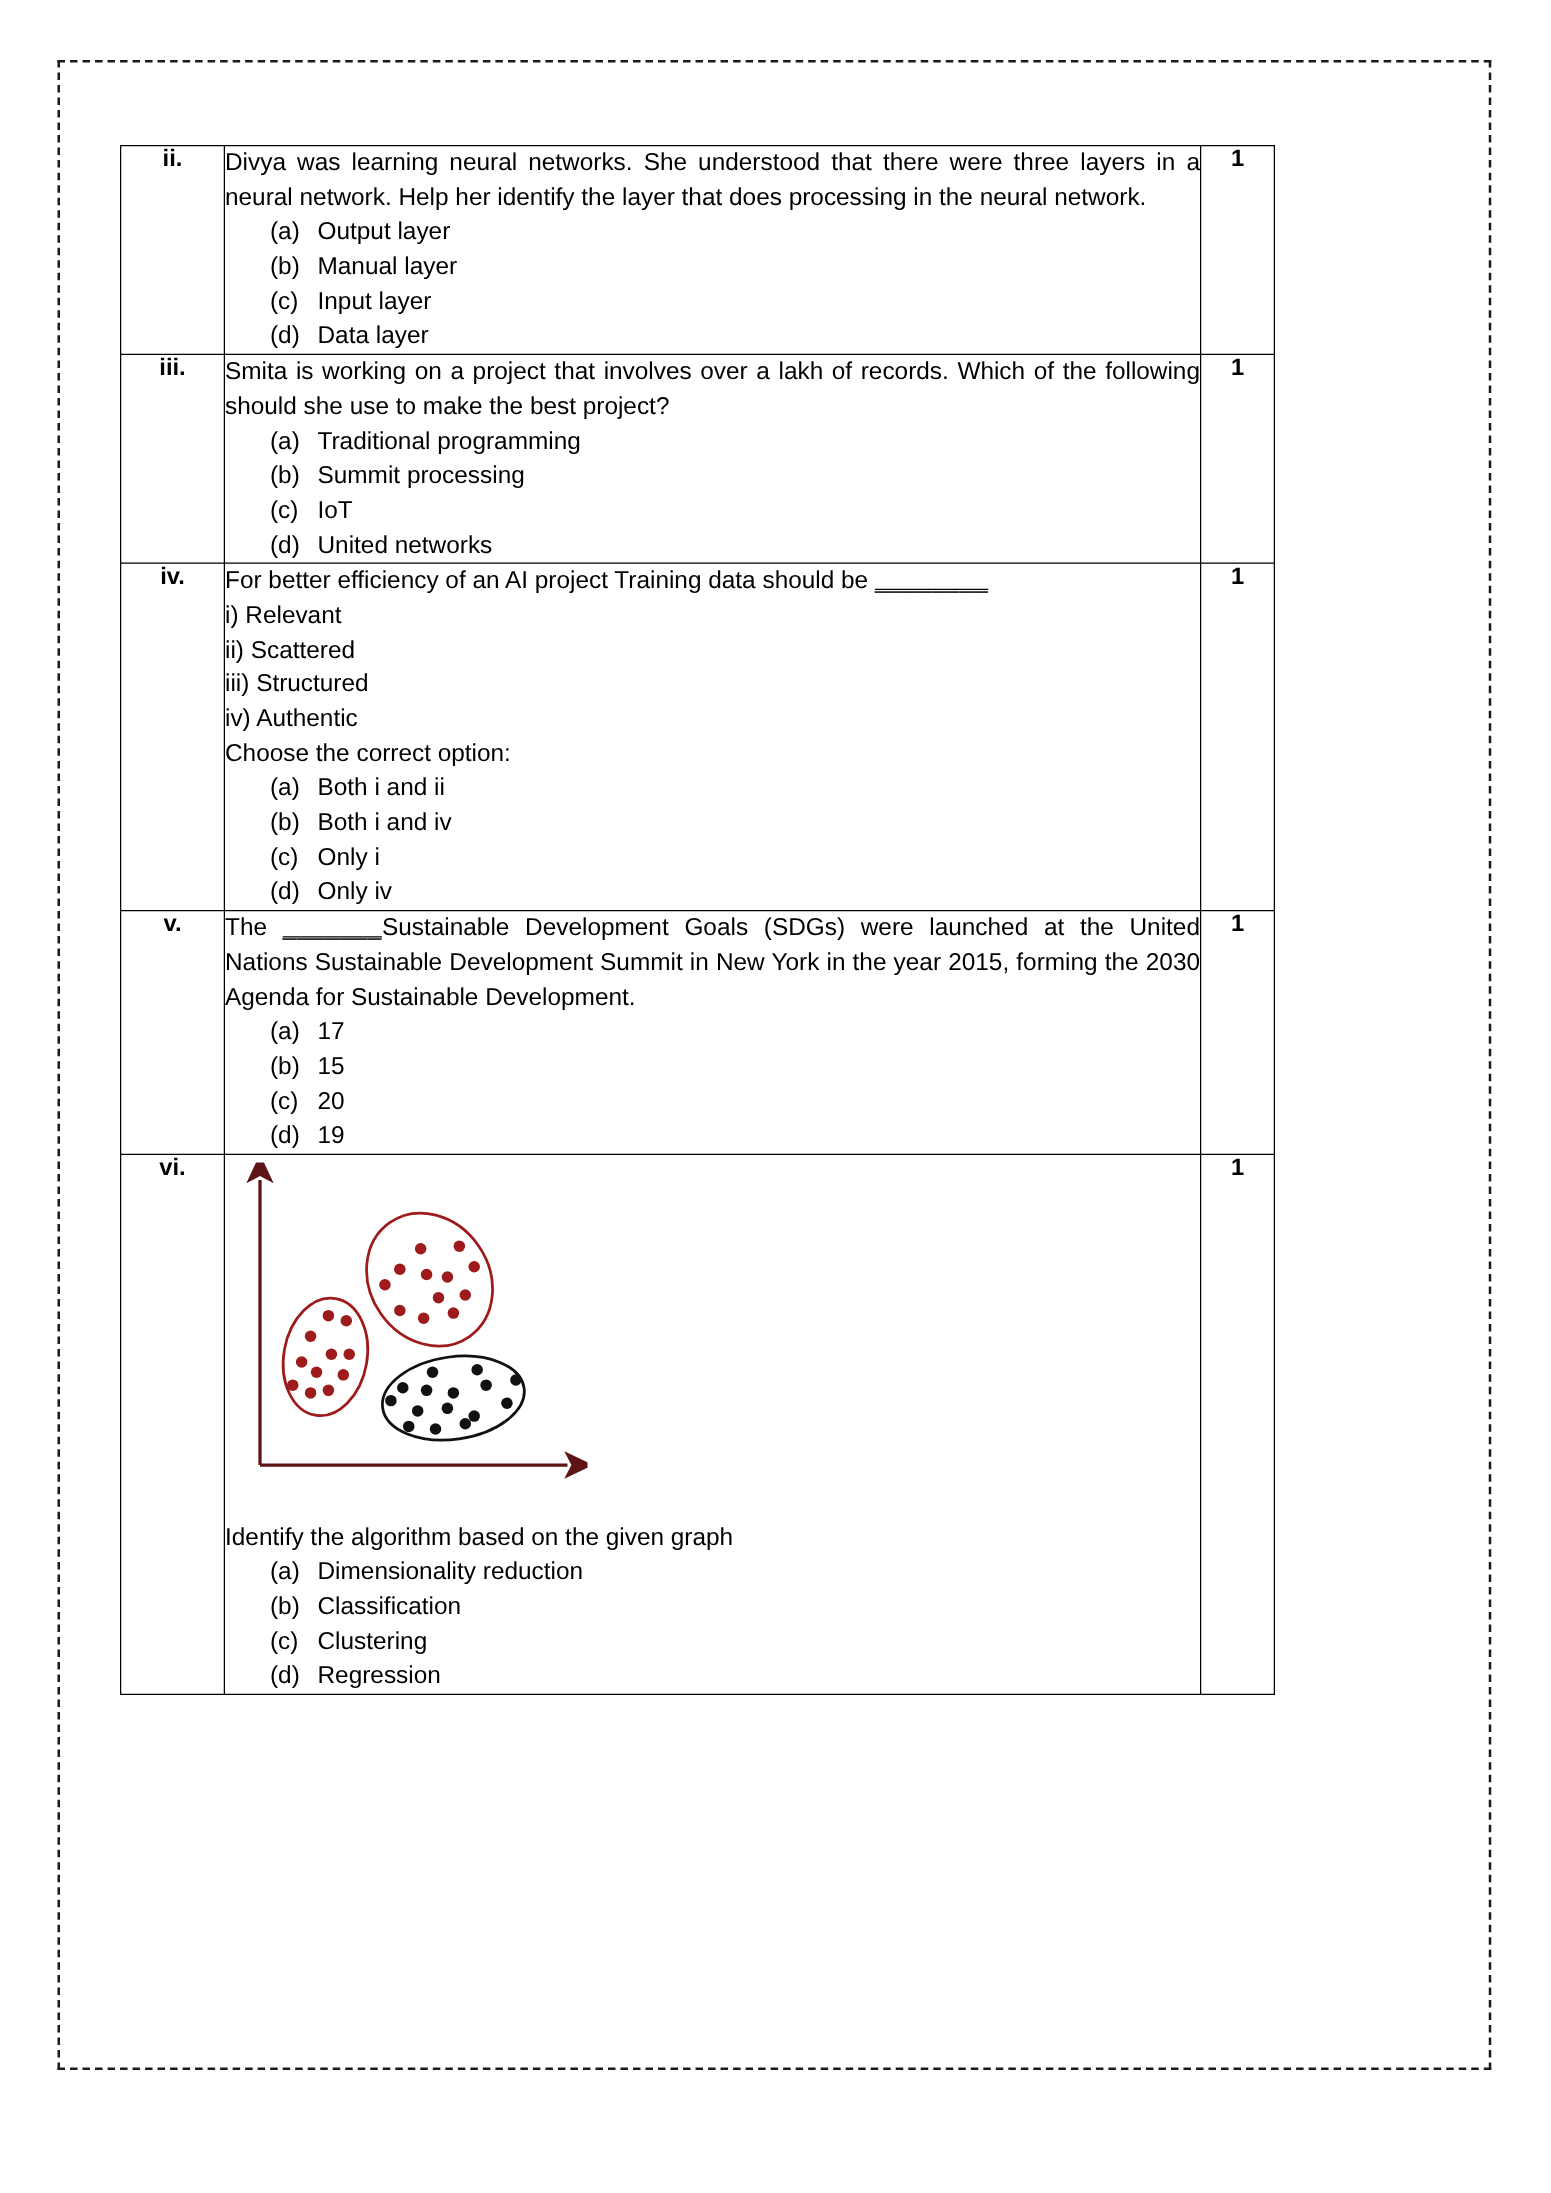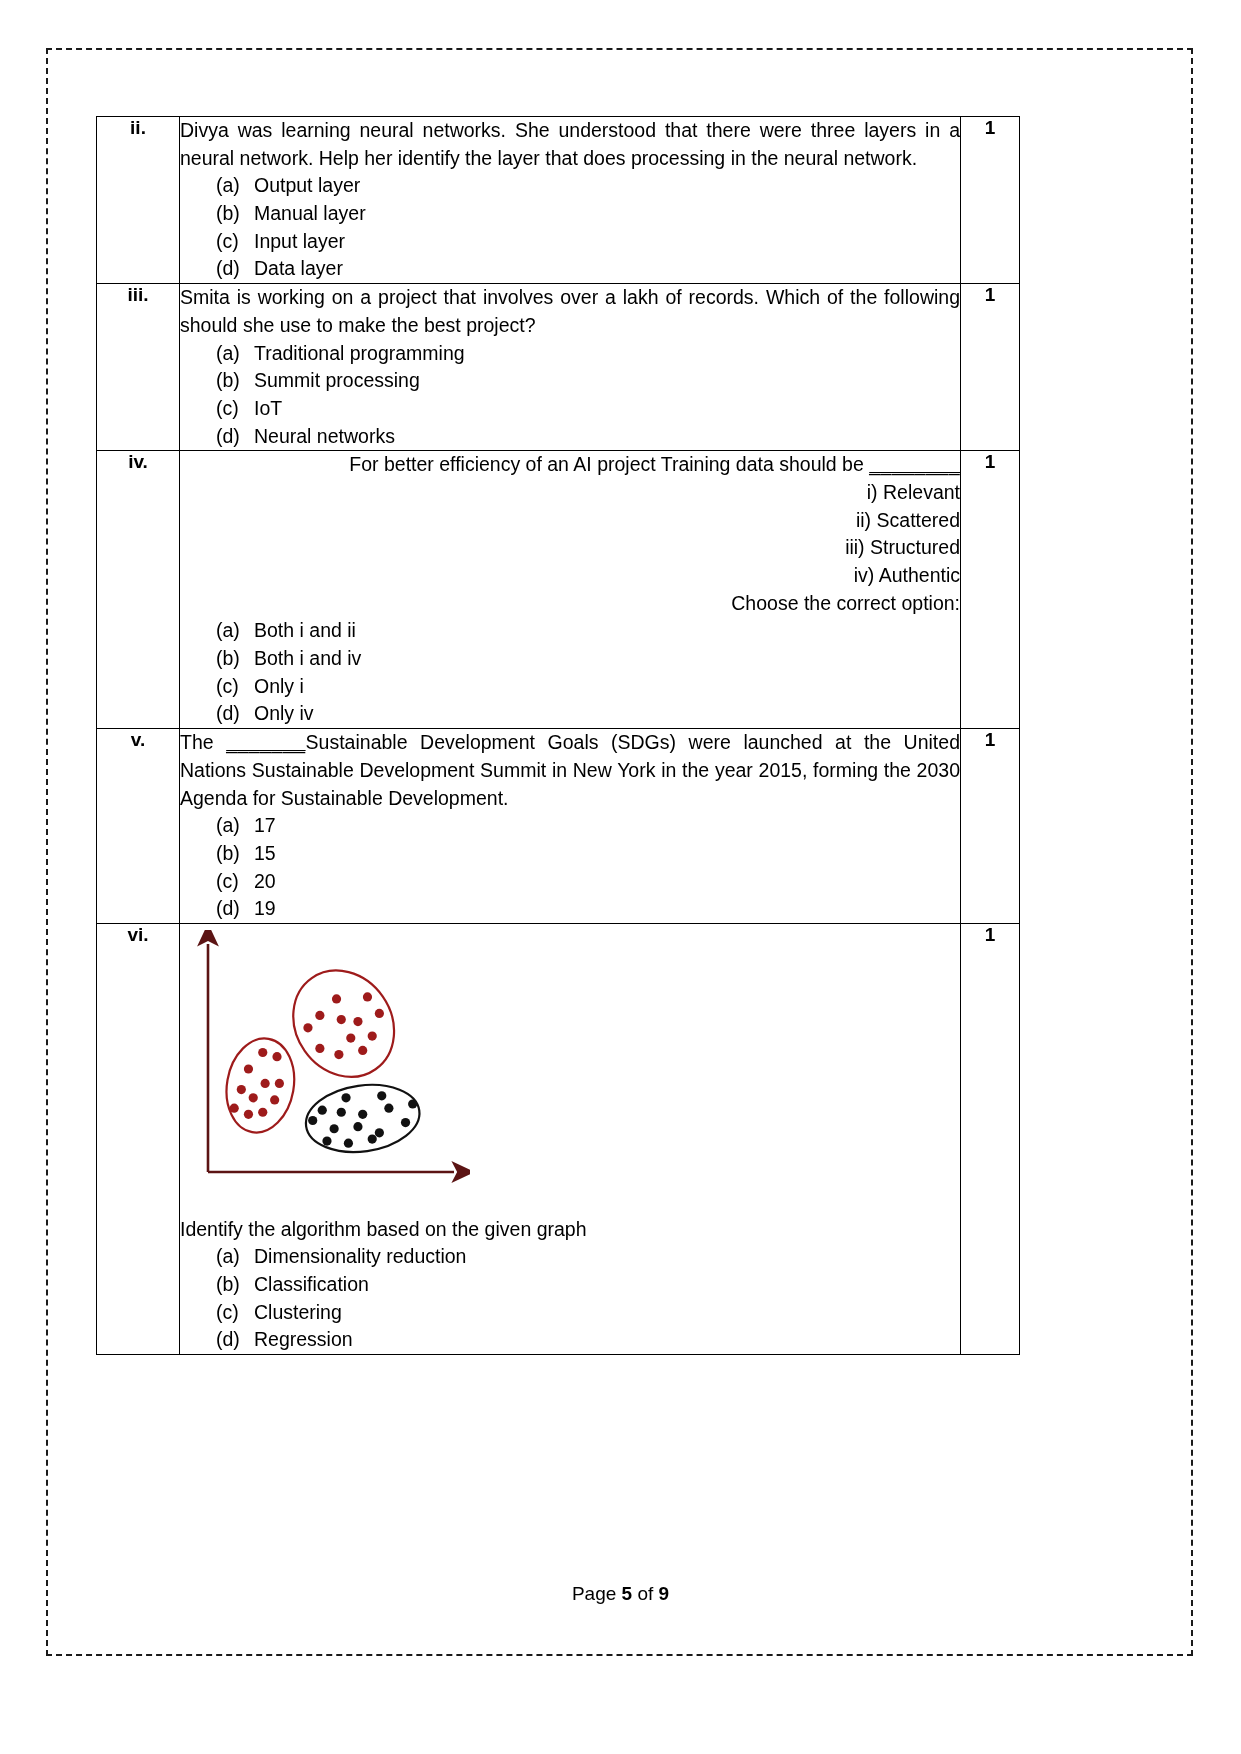--- a/index.html
+++ b/index.html
@@ -69,21 +69,21 @@
     font-size: 19px;
     padding-top: 14px;
   }
   .stem {
     text-align: justify;
     text-justify: inter-word;
     margin: 0;
   }
   .plainline {
     margin: 0;
-    text-align: right;
+    text-align: left;
   }
   .opts {
     list-style: none;
     margin: 0;
     padding: 0 0 0 36px;
   }
   .opts li {
     display: flex;
     margin: 0;
     padding: 0;
@@ -163,21 +163,21 @@
               <li>
                   <span class="lbl">(b)</span>
                   <span>Summit processing</span>
                 </li>
               <li>
                   <span class="lbl">(c)</span>
                   <span>IoT</span>
                 </li>
               <li>
                   <span class="lbl">(d)</span>
-                  <span>Neural networks</span>
+                  <span>United networks</span>
                 </li>
             </ul>
           </td>
           <td class="marks">1</td>
         </tr>
 
         <tr>
           <td class="num">iv.</td>
           <td class="body">
             <p class="plainline"><span>For better efficiency of an AI project Training data should be </span><span class="blank">________</span></p>
@@ -309,16 +309,13 @@
                 </li>
             </ul>
           </td>
           <td class="marks">1</td>
         </tr>
 
       </tbody>
     </table>
   </div>
 
-  <div class="footer">
-    <span>Page </span><b>5</b><span> of </span><b>9</b>
-  </div>
 </div>
 
 </body></html>

